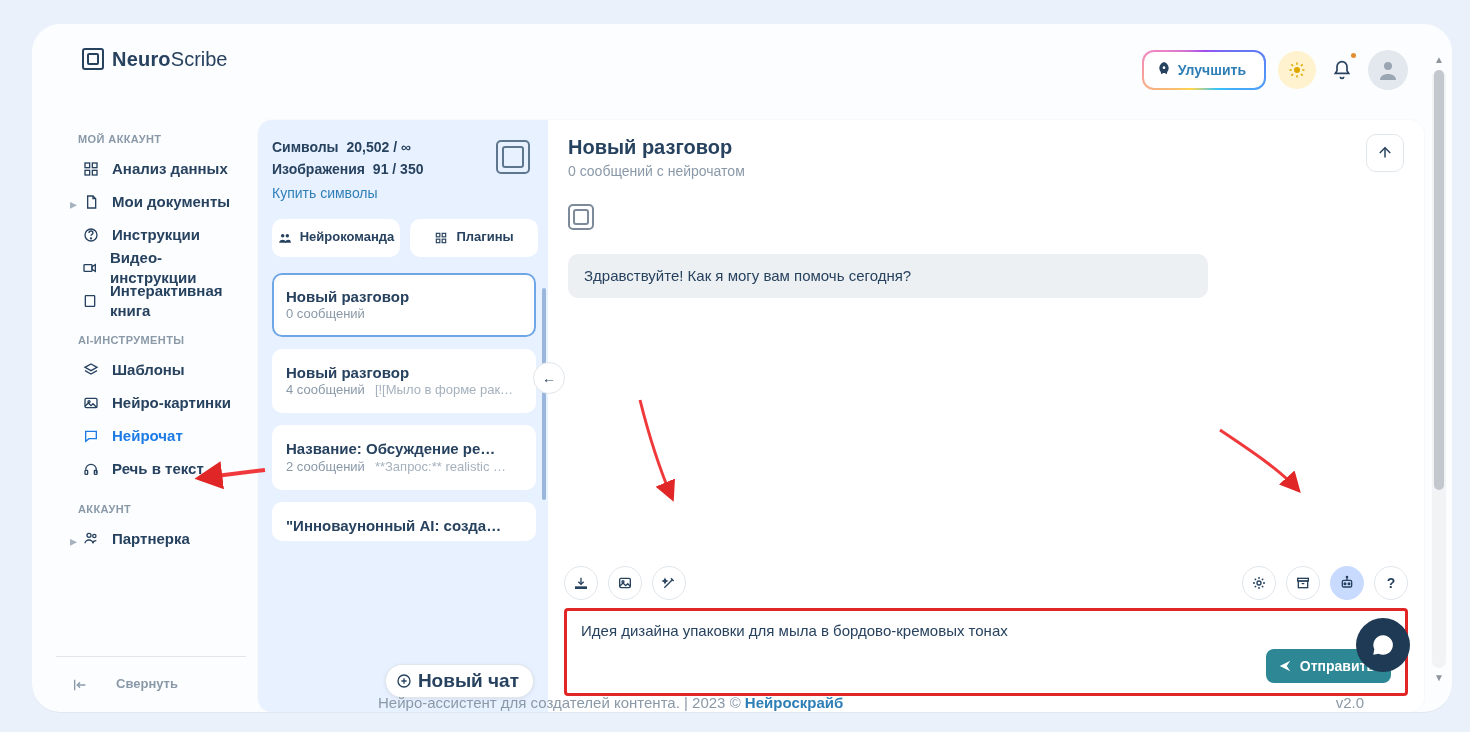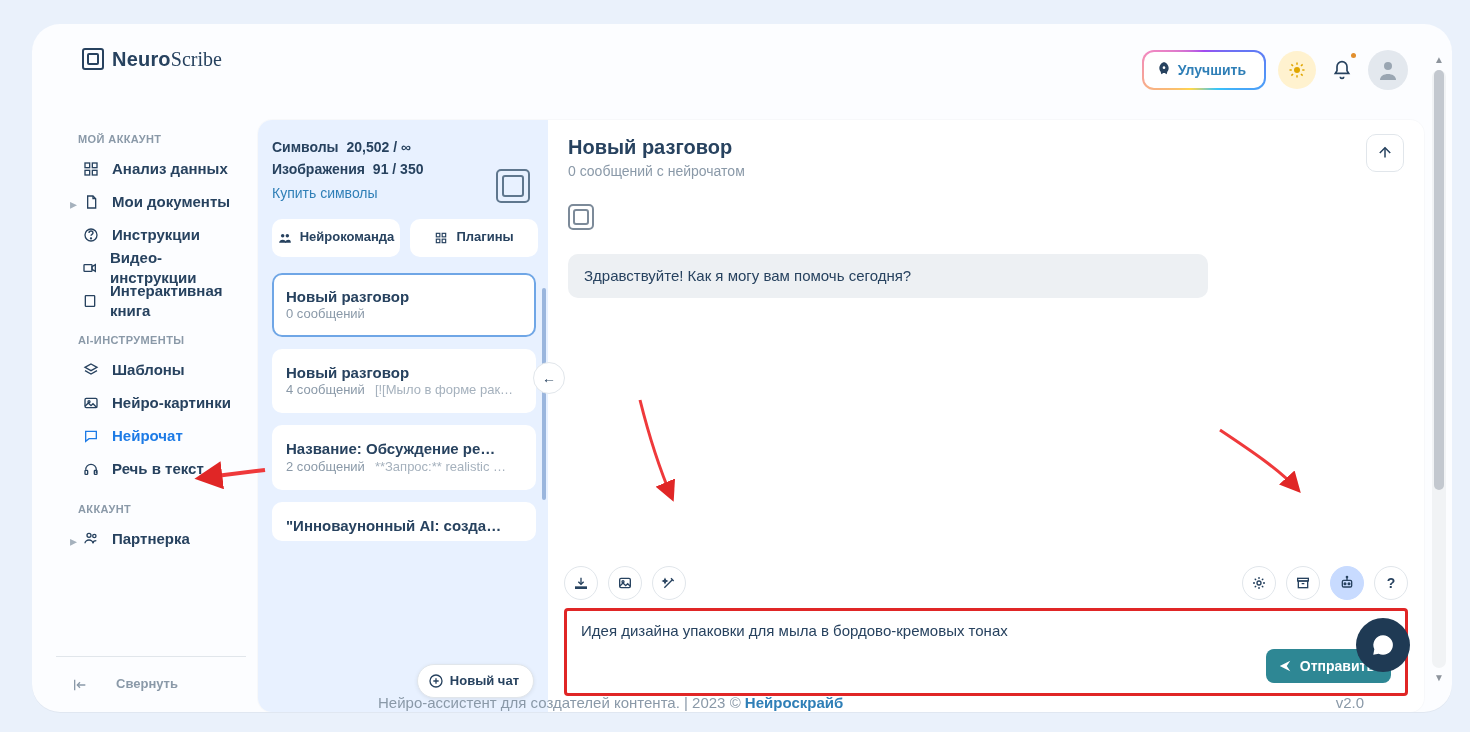--- a/index.html
+++ b/index.html
@@ -23,21 +23,21 @@
   *{box-sizing:border-box}
   body{margin:0;background:var(--page-bg);font-family:"Helvetica Neue",Arial,sans-serif;color:var(--navy-text);font-size:14px;line-height:1.3;}
   .outer{position:relative;width:1470px;height:732px;padding:24px 18px 18px 32px;}
   .window{position:relative;width:100%;height:688px;border-radius:28px;background:#fcfdff;box-shadow:0 1px 0 rgba(0,0,0,.04);overflow:hidden;display:flex;flex-direction:column;}
   
   .hdr{height:92px;padding:22px 44px 0 50px;display:flex;align-items:flex-start;justify-content:space-between;flex:0 0 auto;}
   .logo{display:flex;align-items:center;gap:8px;color:var(--navy-text);font-size:20px;}
   .logo .mark{width:22px;height:22px;border:2px solid var(--navy-text);border-radius:3px;position:relative;}
   .logo .mark::after{content:"";position:absolute;inset:3px;border:2px solid var(--navy-text);border-radius:2px;}
   .logo strong{font-weight:800;letter-spacing:.2px;}
-  .logo .thin{font-weight:400;font-family:Liberation Serif, serif;}
+  .logo .thin{font-weight:400;}
   .hdr-actions{display:flex;align-items:center;gap:12px;margin-top:4px;}
   .upgrade-btn{position:relative;height:36px;padding:0 18px 0 34px;border-radius:10px;background:#fff;color:var(--blue);font-weight:700;font-size:14px;display:flex;align-items:center;cursor:pointer}
   .upgrade-wrap{padding:2px;border-radius:12px;background:var(--accent-grad);}
   .rocket{position:absolute;left:12px;top:9px;color:var(--navy-text)}
   .sun-btn{width:38px;height:38px;border-radius:50%;background:var(--soft-yellow);display:flex;align-items:center;justify-content:center;color:#e0a600;cursor:pointer}
   .bell-btn{width:28px;height:28px;display:flex;align-items:center;justify-content:center;color:var(--navy-text);position:relative;cursor:pointer}
   .bell-btn::after{content:"";position:absolute;top:-3px;right:0;width:5px;height:5px;border-radius:50%;background:#e18f2e;}
   .avatar{width:40px;height:40px;border-radius:50%;background:#e3e8ee;display:flex;align-items:center;justify-content:center;color:#9aa6b2;cursor:pointer}
   
   .body{flex:1;display:flex;min-height:0}
@@ -50,36 +50,36 @@
   .s-item.active{color:var(--active)}
   .s-item.active .ico{color:var(--active)}
   .s-expand{position:absolute;left:38px;color:var(--muted2)}
   .s-item-row{position:relative}
   .side-foot{height:56px;border-top:1px solid var(--border);display:flex;align-items:center;gap:28px;padding:0 16px;color:var(--muted);font-size:13px;font-weight:600;cursor:pointer;margin-top:4px}
   
   .main{flex:1;display:flex;gap:0;padding-right:28px;min-width:0}
   .card{flex:1;background:var(--card-bg);border-radius:14px;display:flex;min-width:0;overflow:hidden;position:relative;box-shadow:0 0 0 1px rgba(0,0,0,.02);margin-top:4px}
   
   .convs{width:290px;background:var(--panel-bg);display:flex;flex-direction:column;padding:18px 10px 16px 14px;position:relative}
-  .quota{display:flex;align-items:flex-end;gap:8px}
+  .quota{display:flex;align-items:flex-start;gap:8px}
   .quota .q-text{flex:1;color:var(--navy-text)}
   .quota .label{font-weight:600;margin-right:4px}
   .quota .num{font-weight:800}
   .buy{color:var(--blue);font-size:14px;margin-top:6px;cursor:pointer;font-weight:500}
   .quota .brand-ico{width:34px;height:34px;border:2px solid #5f778e;border-radius:5px;position:relative;margin-top:2px;margin-right:8px}
   .quota .brand-ico::after{content:"";position:absolute;inset:4px;border:2px solid #5f778e;border-radius:3px}
   .tabs{display:flex;gap:10px;margin-top:16px}
   .tab-pill{flex:1;height:38px;background:#fff;border-radius:10px;display:flex;align-items:center;justify-content:center;gap:8px;font-size:13px;font-weight:700;color:var(--navy-text);cursor:pointer}
   .conv-list{margin-top:16px;display:flex;flex-direction:column;gap:12px;flex:1;overflow-y:auto;padding-right:2px;padding-bottom:56px}
   .conv{background:#fff;border-radius:10px;padding:14px 14px;cursor:pointer}
   .conv.active{box-shadow:inset 0 0 0 2px #6fa6e6;background:#fff}
   .conv .title{font-weight:800;color:var(--navy-text);font-size:15px;white-space:nowrap;overflow:hidden;text-overflow:ellipsis}
   .conv .meta{margin-top:0;color:var(--muted);font-size:13px;display:flex;gap:10px}
   .conv .meta .prev{color:var(--muted2);white-space:nowrap;overflow:hidden;text-overflow:ellipsis;flex:1}
-  .new-chat{position:absolute;right:14px;bottom:14px;height:34px;padding:0 14px 0 10px;border-radius:18px;background:#fff;border:1px solid var(--border);display:flex;align-items:center;gap:6px;font-size:13px;font-weight:700;color:var(--navy-text);cursor:pointer;box-shadow:0 1px 4px rgba(0,0,0,.08)}
+  .new-chat{position:absolute;right:14px;bottom:14px;height:34px;padding:0 14px 0 10px;border-radius:18px;background:#fff;border:1px solid var(--border);display:flex;align-items:center;gap:6px;font-size:19px;font-weight:700;color:var(--navy-text);cursor:pointer;box-shadow:0 1px 4px rgba(0,0,0,.08)}
   .list-scroll{position:absolute;right:2px;top:168px;width:4px;height:212px;background:#9bb6dd;border-radius:2px}
   
   .chat{flex:1;display:flex;flex-direction:column;min-width:0;position:relative}
   .chat-head{display:flex;align-items:flex-start;padding:14px 20px 10px 20px;gap:12px}
   .chat-head .titles .t{font-size:20px;font-weight:800;color:var(--navy-text)}
   .chat-head .titles .s{color:var(--muted);font-size:14px;margin-top:2px}
   .share-btn{margin-left:auto;width:38px;height:38px;border-radius:10px;border:1px solid var(--border);display:flex;align-items:center;justify-content:center;cursor:pointer;color:var(--navy-text)}
   .collapse-btn{position:absolute;left:-15px;top:242px;width:32px;height:32px;border-radius:50%;background:#fff;border:1px solid var(--border);display:flex;align-items:center;justify-content:center;color:var(--navy-text);cursor:pointer;z-index:3;font-weight:700}
   .thread{flex:1;padding:12px 20px;overflow-y:auto}
   .bot-row{display:flex;gap:12px;align-items:flex-start}

